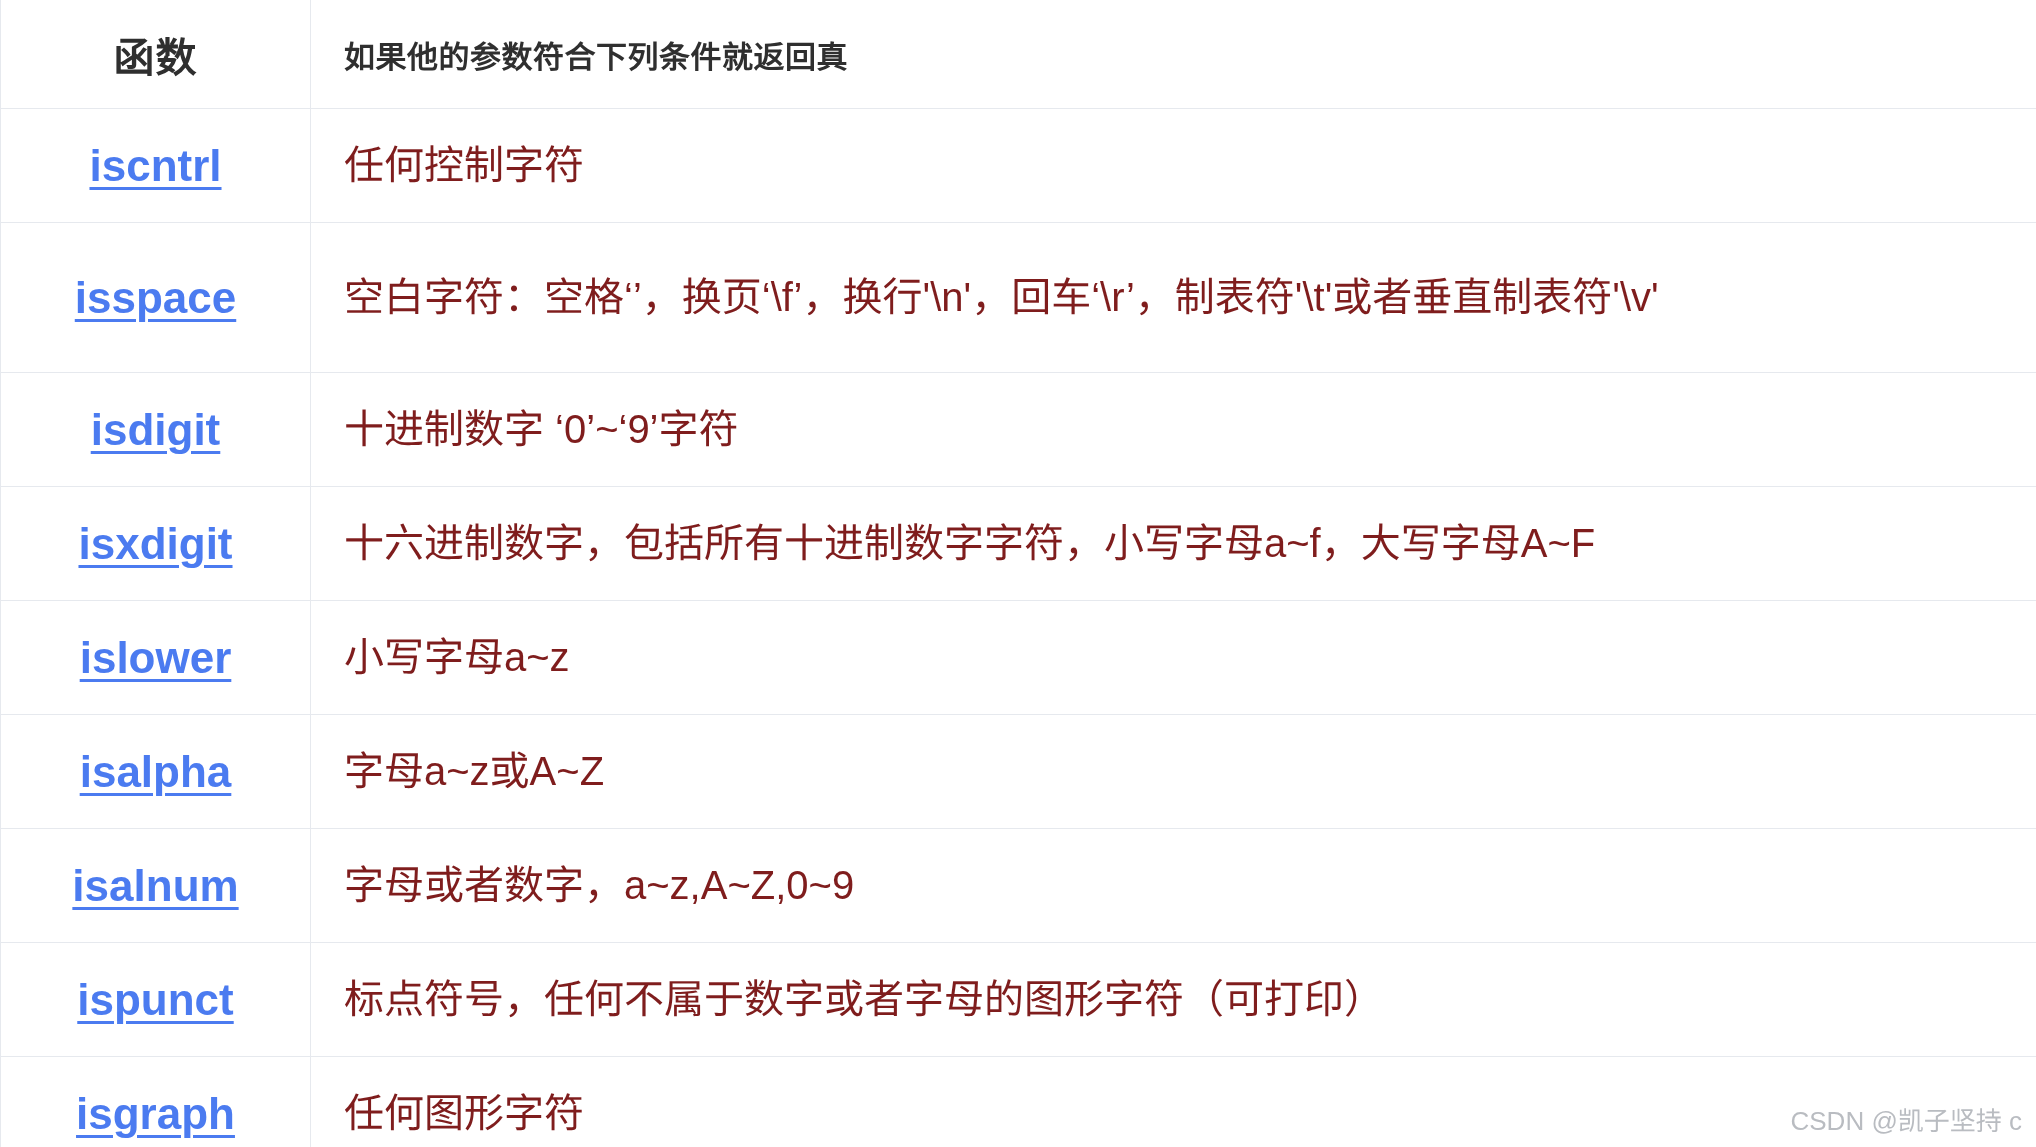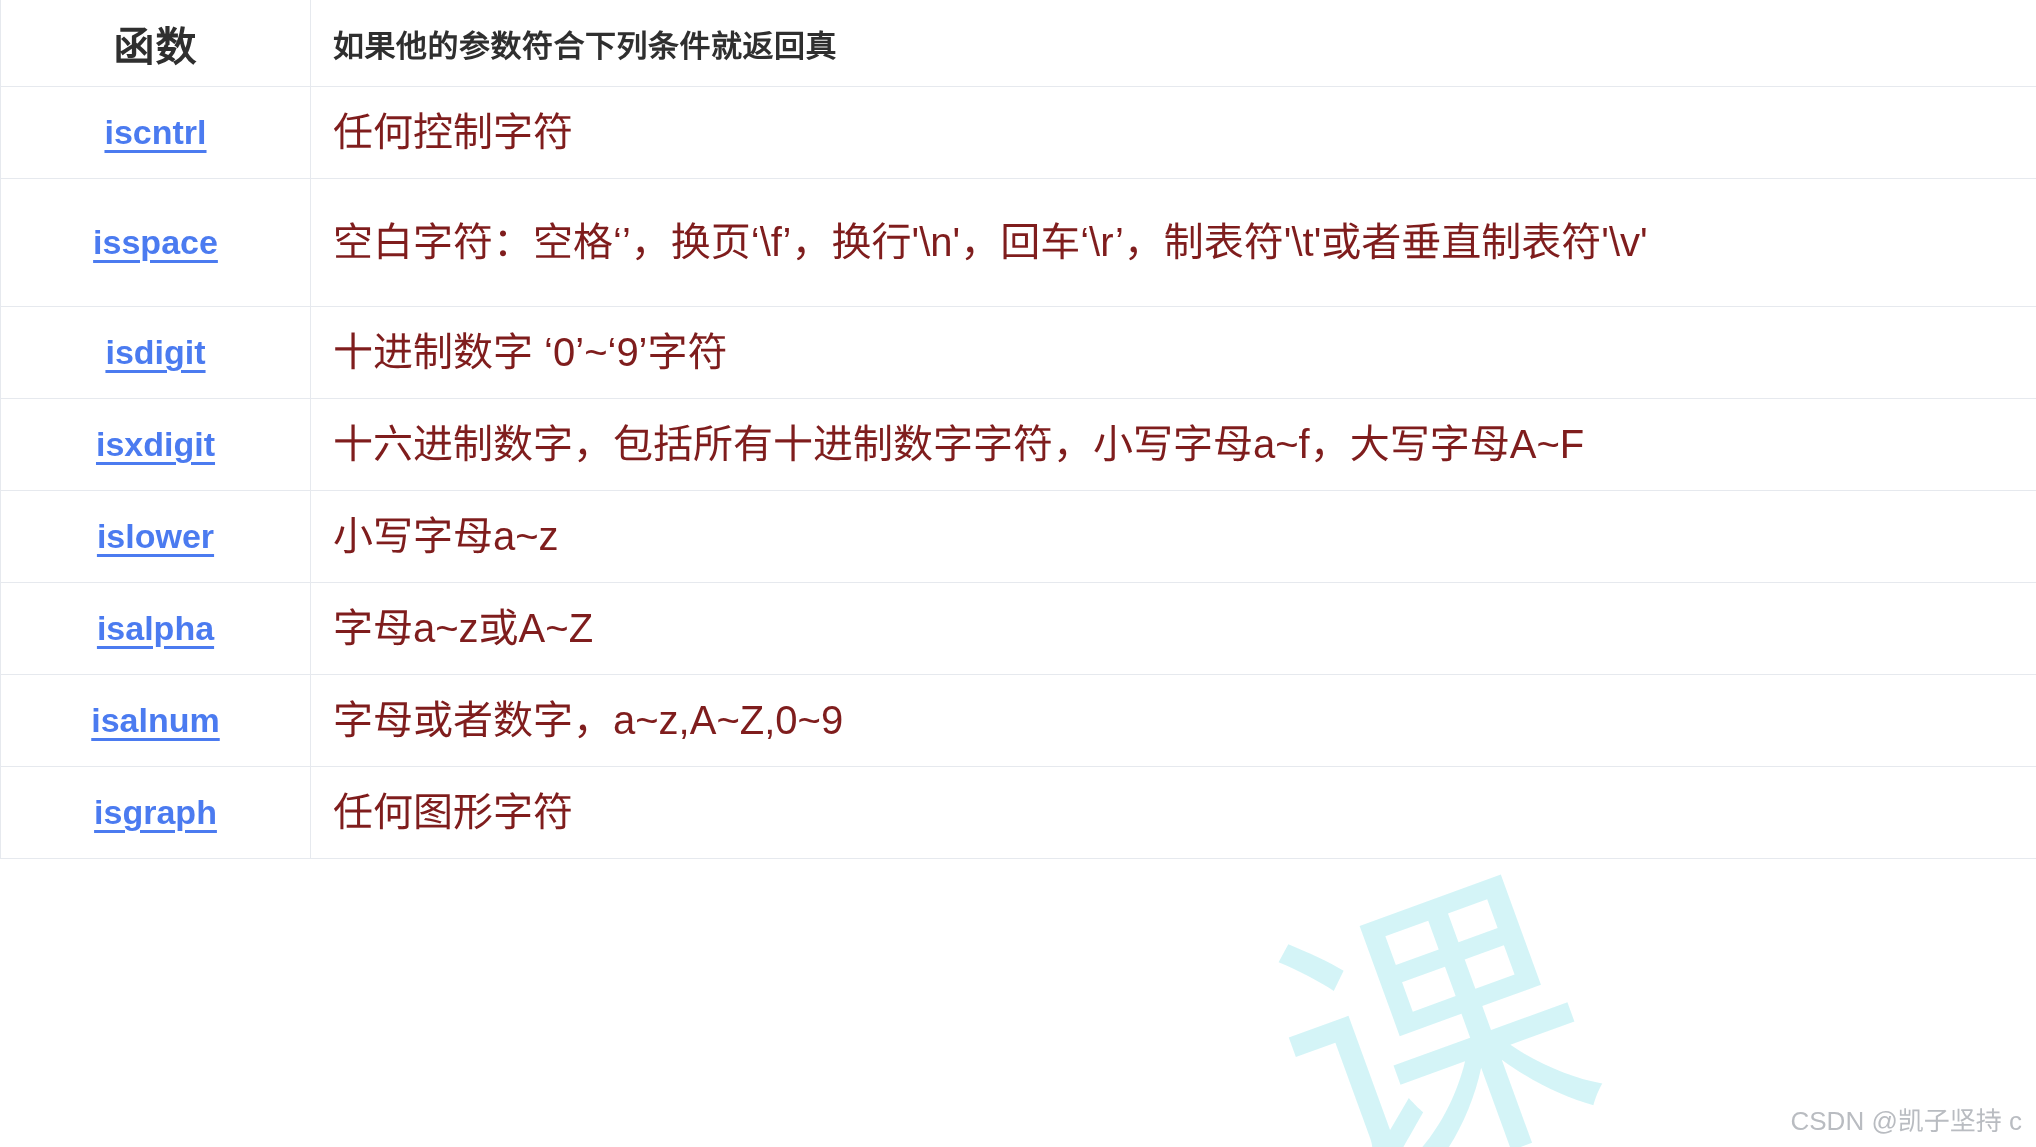--- a/index.html
+++ b/index.html
@@ -49,21 +49,21 @@
     border-collapse: collapse;
     width: 2036px;
     table-layout: fixed;
   }
   table.fn-table col.c-fn { width: 310px; }
   table.fn-table col.c-desc { width: 1726px; }
 
   table.fn-table th,
   table.fn-table td {
     border: 1px solid #e6e9ee;
-    padding: 0;
+    padding: 11px;
     vertical-align: middle;
     background: #ffffff;
   }
 
   
   tr.header-row th {
     height: 86px;
     border-top: none;
   }
   .th-fn-inner {
@@ -84,21 +84,21 @@
 
   
   tr.fn-row td { height: 91px; }
   tr.fn-row.tall td { height: 127px; }
 
   .fn-cell-inner {
     text-align: center;
   }
   a.fn-link {
     color: #4b7bf0;
-    font-size: 34px;
+    font-size: 44px;
     font-weight: bold;
     text-decoration: underline;
     text-underline-offset: 6px;
     text-decoration-thickness: 3px;
     letter-spacing: 0px;
     cursor: pointer;
   }
   .desc-cell-inner {
     padding-left: 22px;
     padding-right: 4px;
@@ -201,20 +201,28 @@
         <tr class="fn-row">
           <td>
             <div class="fn-cell-inner"><a class="fn-link">isalnum</a></div>
           </td>
           <td>
             <div class="desc-cell-inner">字母或者数字，a~z,A~Z,0~9</div>
           </td>
         </tr>
         <tr class="fn-row">
           <td>
+            <div class="fn-cell-inner"><a class="fn-link">ispunct</a></div>
+          </td>
+          <td>
+            <div class="desc-cell-inner">标点符号，任何不属于数字或者字母的图形字符（可打印）</div>
+          </td>
+        </tr>
+        <tr class="fn-row">
+          <td>
             <div class="fn-cell-inner"><a class="fn-link">isgraph</a></div>
           </td>
           <td>
             <div class="desc-cell-inner">任何图形字符</div>
           </td>
         </tr>
       </tbody>
   </table>
 </div>
 

